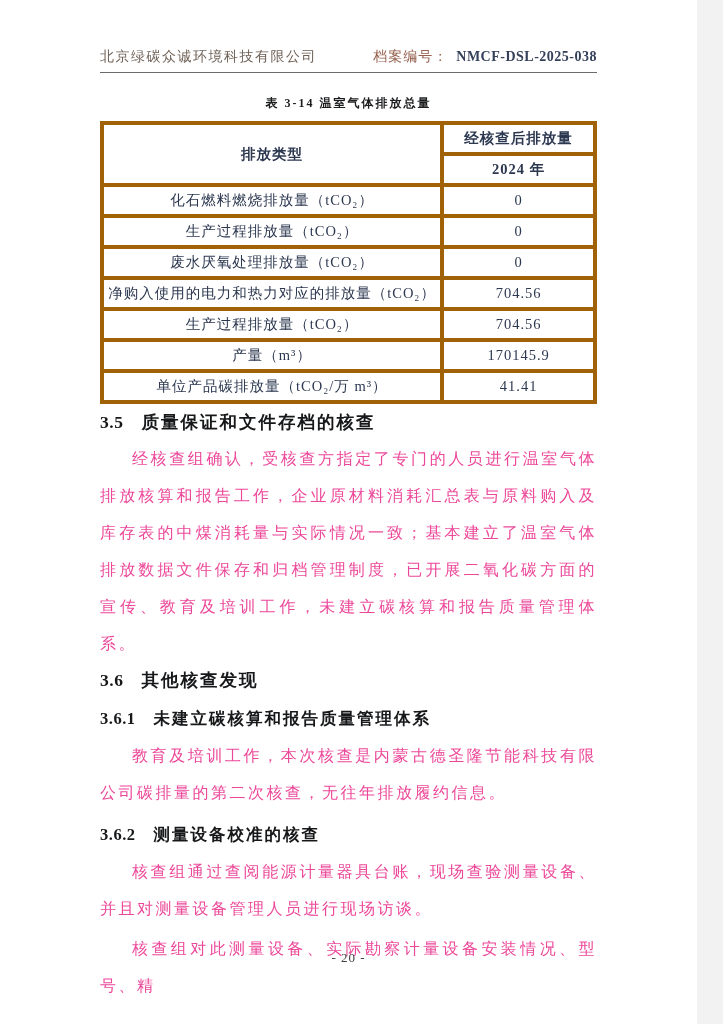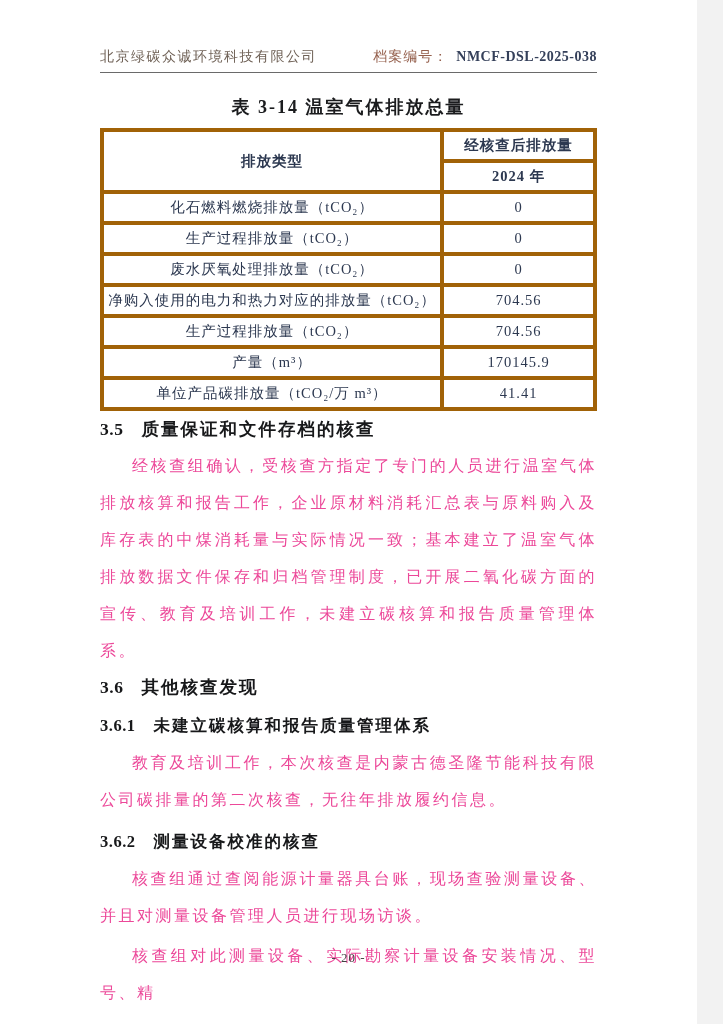--- a/index.html
+++ b/index.html
@@ -33,21 +33,21 @@
   .archive-number {
     color: #35405a;
     font-weight: bold;
     letter-spacing: 0.5px;
     margin-left: 8px;
   }
   
   .table-title {
     margin-top: 22px;
     text-align: center;
-    font-size: 18px;
+    font-size: 12px;
     font-weight: bold;
     letter-spacing: 2px;
     color: #1b1c1e;
   }
   
   table.emissions {
     width: 100%;
     border-collapse: collapse;
     margin-top: 9px;
     color: #2c3850;

